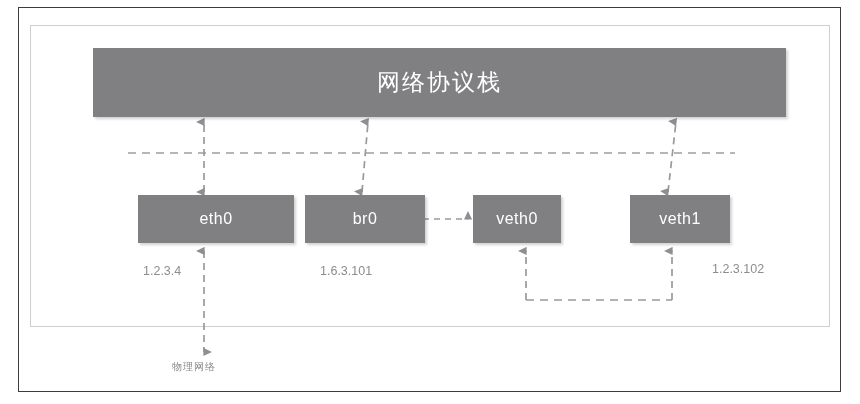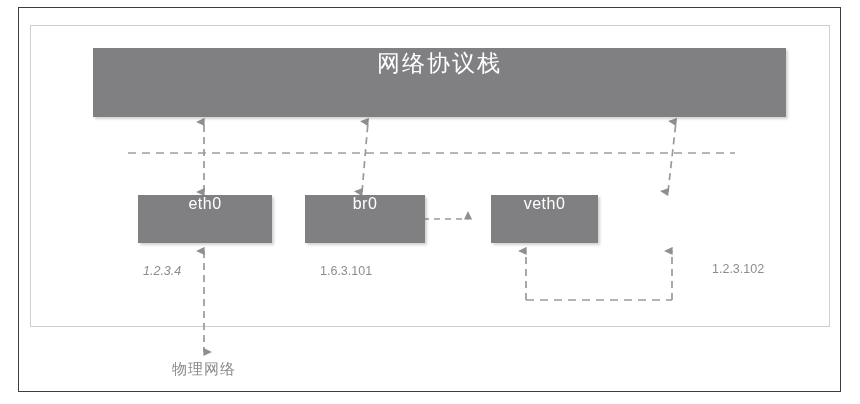--- a/index.html
+++ b/index.html
@@ -39,58 +39,59 @@
     border: 1.4px solid #cfcfcf;
     box-sizing: border-box;
     background: #ffffff;
   }
   
   .node-box {
     position: absolute;
     background: #808083;
     box-sizing: border-box;
     display: flex;
+    align-items: center;
     justify-content: center;
     color: #ffffff;
     box-shadow: 1.5px 1.5px 2.5px rgba(0,0,0,0.18);
   }
   #stack-box {
     left: 93px;
     top: 48px;
     width: 693px;
     height: 69px;
     font-size: 23px;
     letter-spacing: 2px;
   }
   .iface-box {
     top: 195px;
     height: 48px;
     font-size: 16px;
     letter-spacing: 0.5px;
   }
-  #box-eth0  { left: 138px; width: 134px; }
+  #box-eth0  { left: 138px; width: 156px; }
   #box-br0   { left: 305px; width: 120px; }
-  #box-veth0 { left: 491px; width: 107px; }
+  #box-veth0 { left: 473px; width: 88px; }
   #box-veth1 { left: 630px; width: 100px; }
   
   .ip-label {
     position: absolute;
     font-size: 12.5px;
     color: #8d8d8d;
     white-space: nowrap;
   }
-  #ip-eth0  { left: 143px; top: 264px; font-style: italic; }
+  #ip-eth0  { left: 143px; top: 264px; }
   #ip-br0   { left: 320px; top: 264px; }
   #ip-veth1 { left: 712px; top: 262px; }
   
   #physical-label {
     position: absolute;
     left: 172px;
     top: 360px;
-    font-size: 15px;
+    font-size: 10px;
     color: #8a8a8a;
     letter-spacing: 1px;
     white-space: nowrap;
   }
   
   #wires {
     position: absolute;
     left: 0;
     top: 0;
     width: 860px;
@@ -142,20 +143,23 @@
   </div>
 
   <div class="node-box iface-box" id="box-br0">
     <span>br0</span>
   </div>
 
   <div class="node-box iface-box" id="box-veth0">
     <span>veth0</span>
   </div>
 
+  <div class="node-box iface-box" id="box-veth1">
+    <span>veth1</span>
+  </div>
 
   <div class="ip-label" id="ip-eth0">1.2.3.4</div>
   <div class="ip-label" id="ip-br0">1.6.3.101</div>
   <div class="ip-label" id="ip-veth1">1.2.3.102</div>
 
   <div id="physical-label">物理网络</div>
 
 </div>
 
 </body></html>

